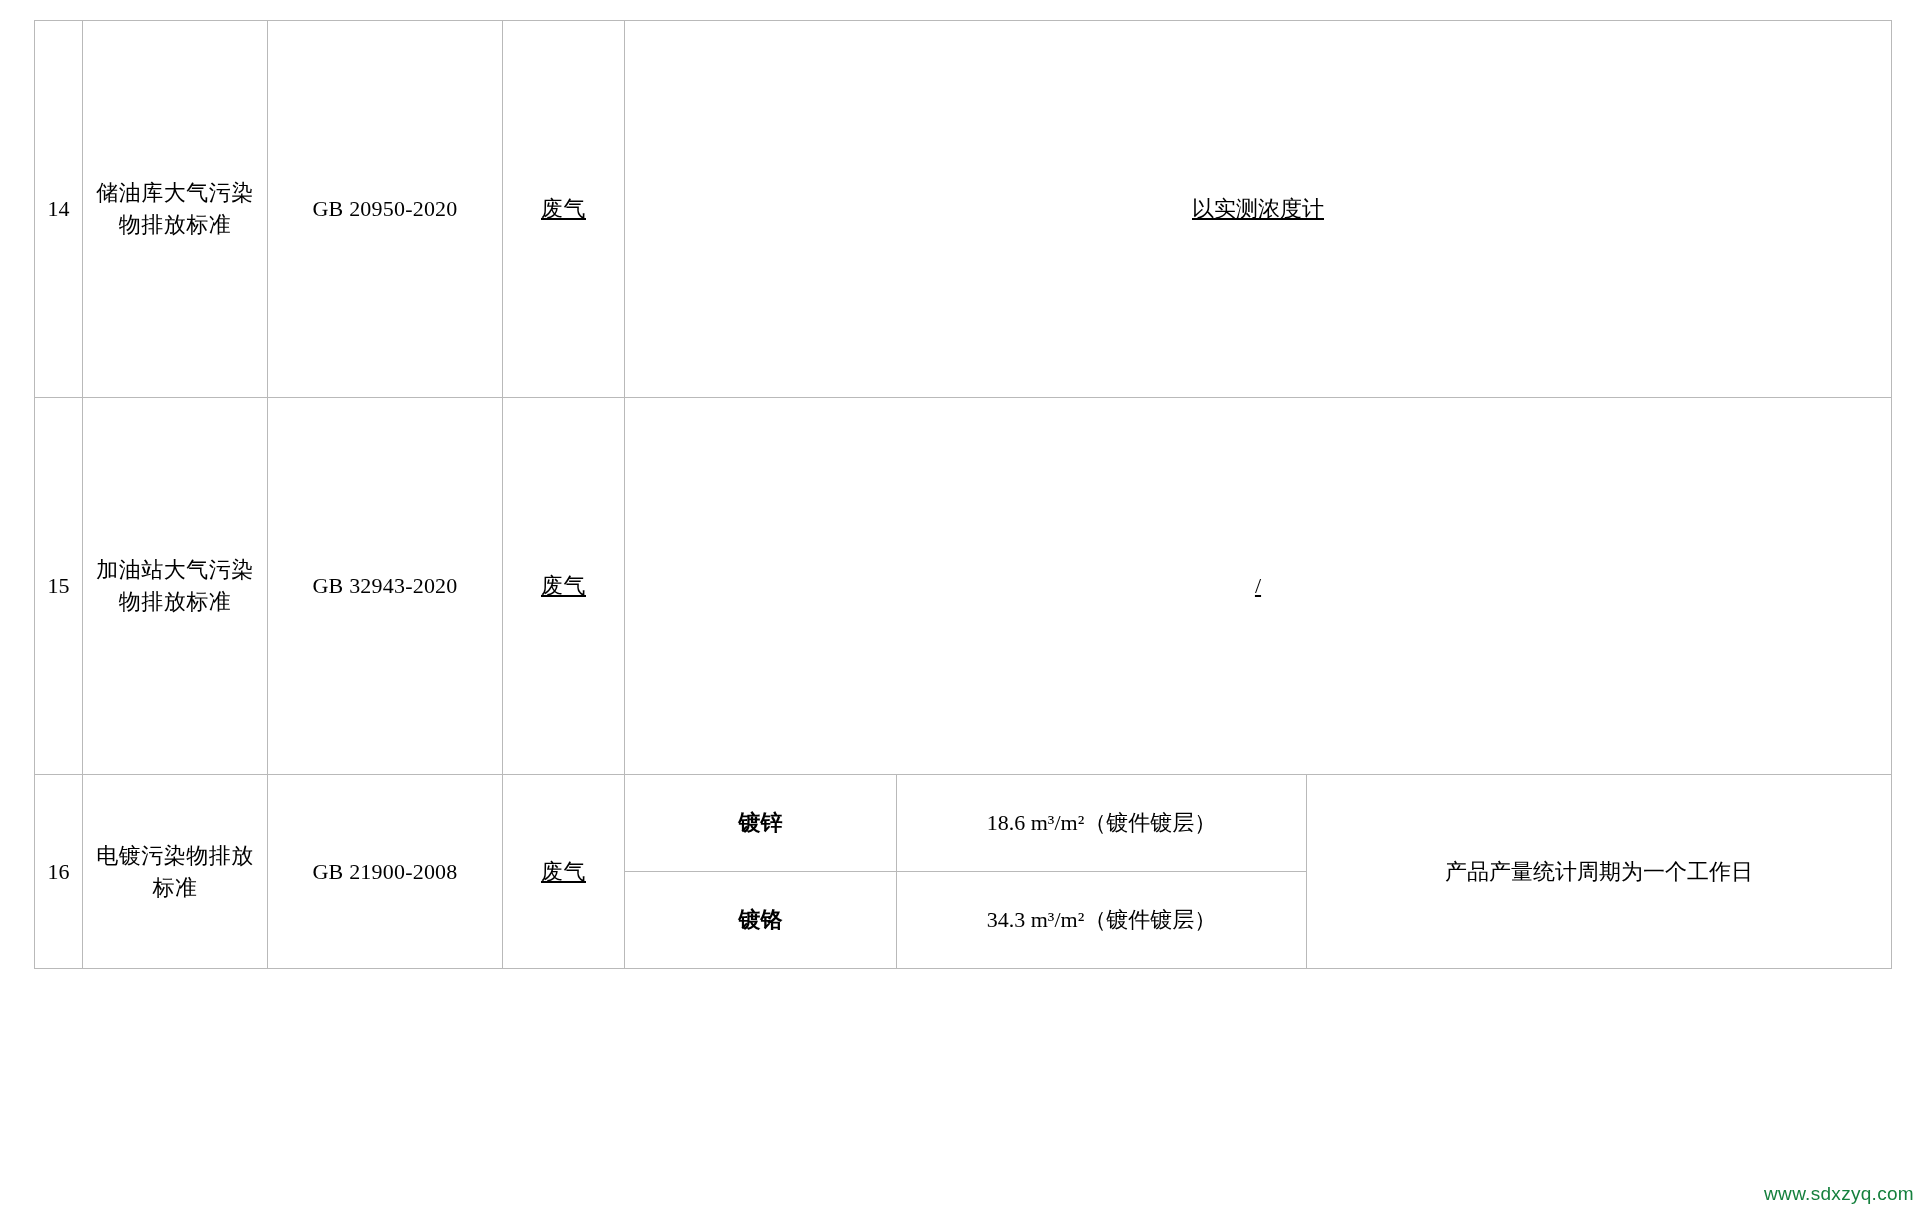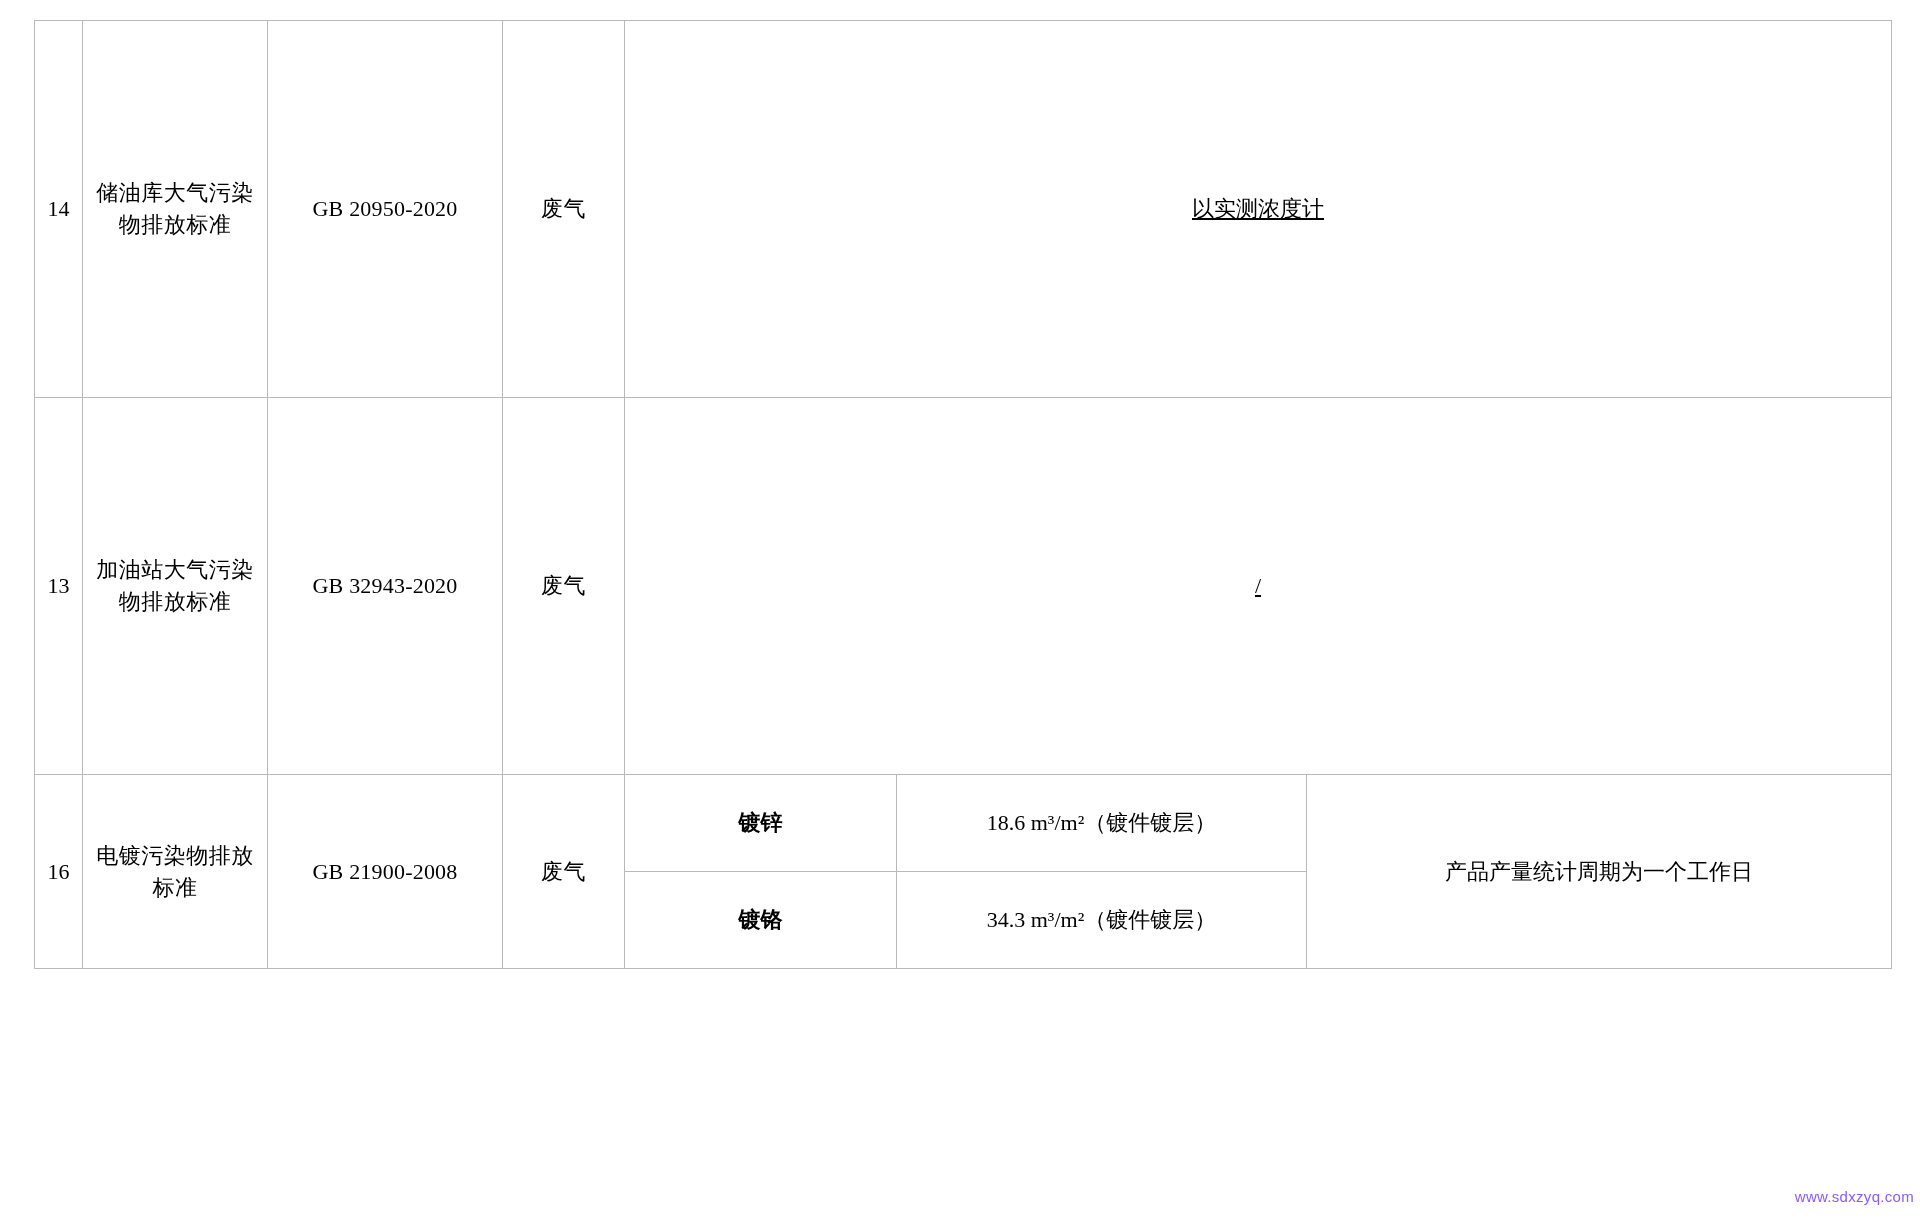--- a/index.html
+++ b/index.html
@@ -44,36 +44,36 @@
   col.c-name  { width: 185px; }
   col.c-code  { width: 235px; }
   col.c-type  { width: 122px; }
   col.c-sub   { width: 272px; }
   col.c-val   { width: 410px; }
   col.c-note  { width: 585px; }
 
   .cell-idx   { font-size: 23px; }
   .cell-name  { font-size: 23px; letter-spacing: 0.5px; }
   .cell-code  { font-size: 22px; letter-spacing: 0.2px; }
-  .cell-type  { font-size: 23px; letter-spacing: 0.5px; }
+  .cell-type  { font-size: 23px; letter-spacing: 0.5px; text-decoration: underline; }
   .cell-merge { font-size: 23px; text-decoration: underline; }
   .cell-sub   { font-size: 23px; font-weight: bold; }
   .cell-val   { font-size: 22px; margin-top: 48px; }
   .cell-note  { font-size: 23px; }
 
   .row-tall td { height: 368px; }
   .row-tall2 td { height: 368px; }
   .row-half td { height: 88px; }
 
   .watermark {
     position: absolute;
     right: 22px;
     bottom: 18px;
-    font-size: 15px;
-    color: #8b5cf6;
+    font-size: 19px;
+    color: #15803d;
     font-family: "Liberation Sans", sans-serif;
     letter-spacing: 0.3px;
   }
   .slash {
     font-size: 24px;
   }
 </style>
 </head>
 <body>
 
@@ -93,21 +93,21 @@
 
       <tr class="row-tall">
         <td class="cell-idx">14</td>
         <td class="cell-name">储油库大气污染物排放标准</td>
         <td class="cell-code">GB 20950-2020</td>
         <td class="cell-type">废气</td>
         <td class="cell-merge" colspan="3">以实测浓度计</td>
       </tr>
 
       <tr class="row-tall2">
-        <td class="cell-idx">13</td>
+        <td class="cell-idx">15</td>
         <td class="cell-name">加油站大气污染物排放标准</td>
         <td class="cell-code">GB 32943-2020</td>
         <td class="cell-type">废气</td>
         <td class="cell-merge slash" colspan="3">/</td>
       </tr>
 
       <tr class="row-half">
         <td class="cell-idx" rowspan="2">16</td>
         <td class="cell-name" rowspan="2">电镀污染物排放标准</td>
         <td class="cell-code" rowspan="2">GB 21900-2008</td>

